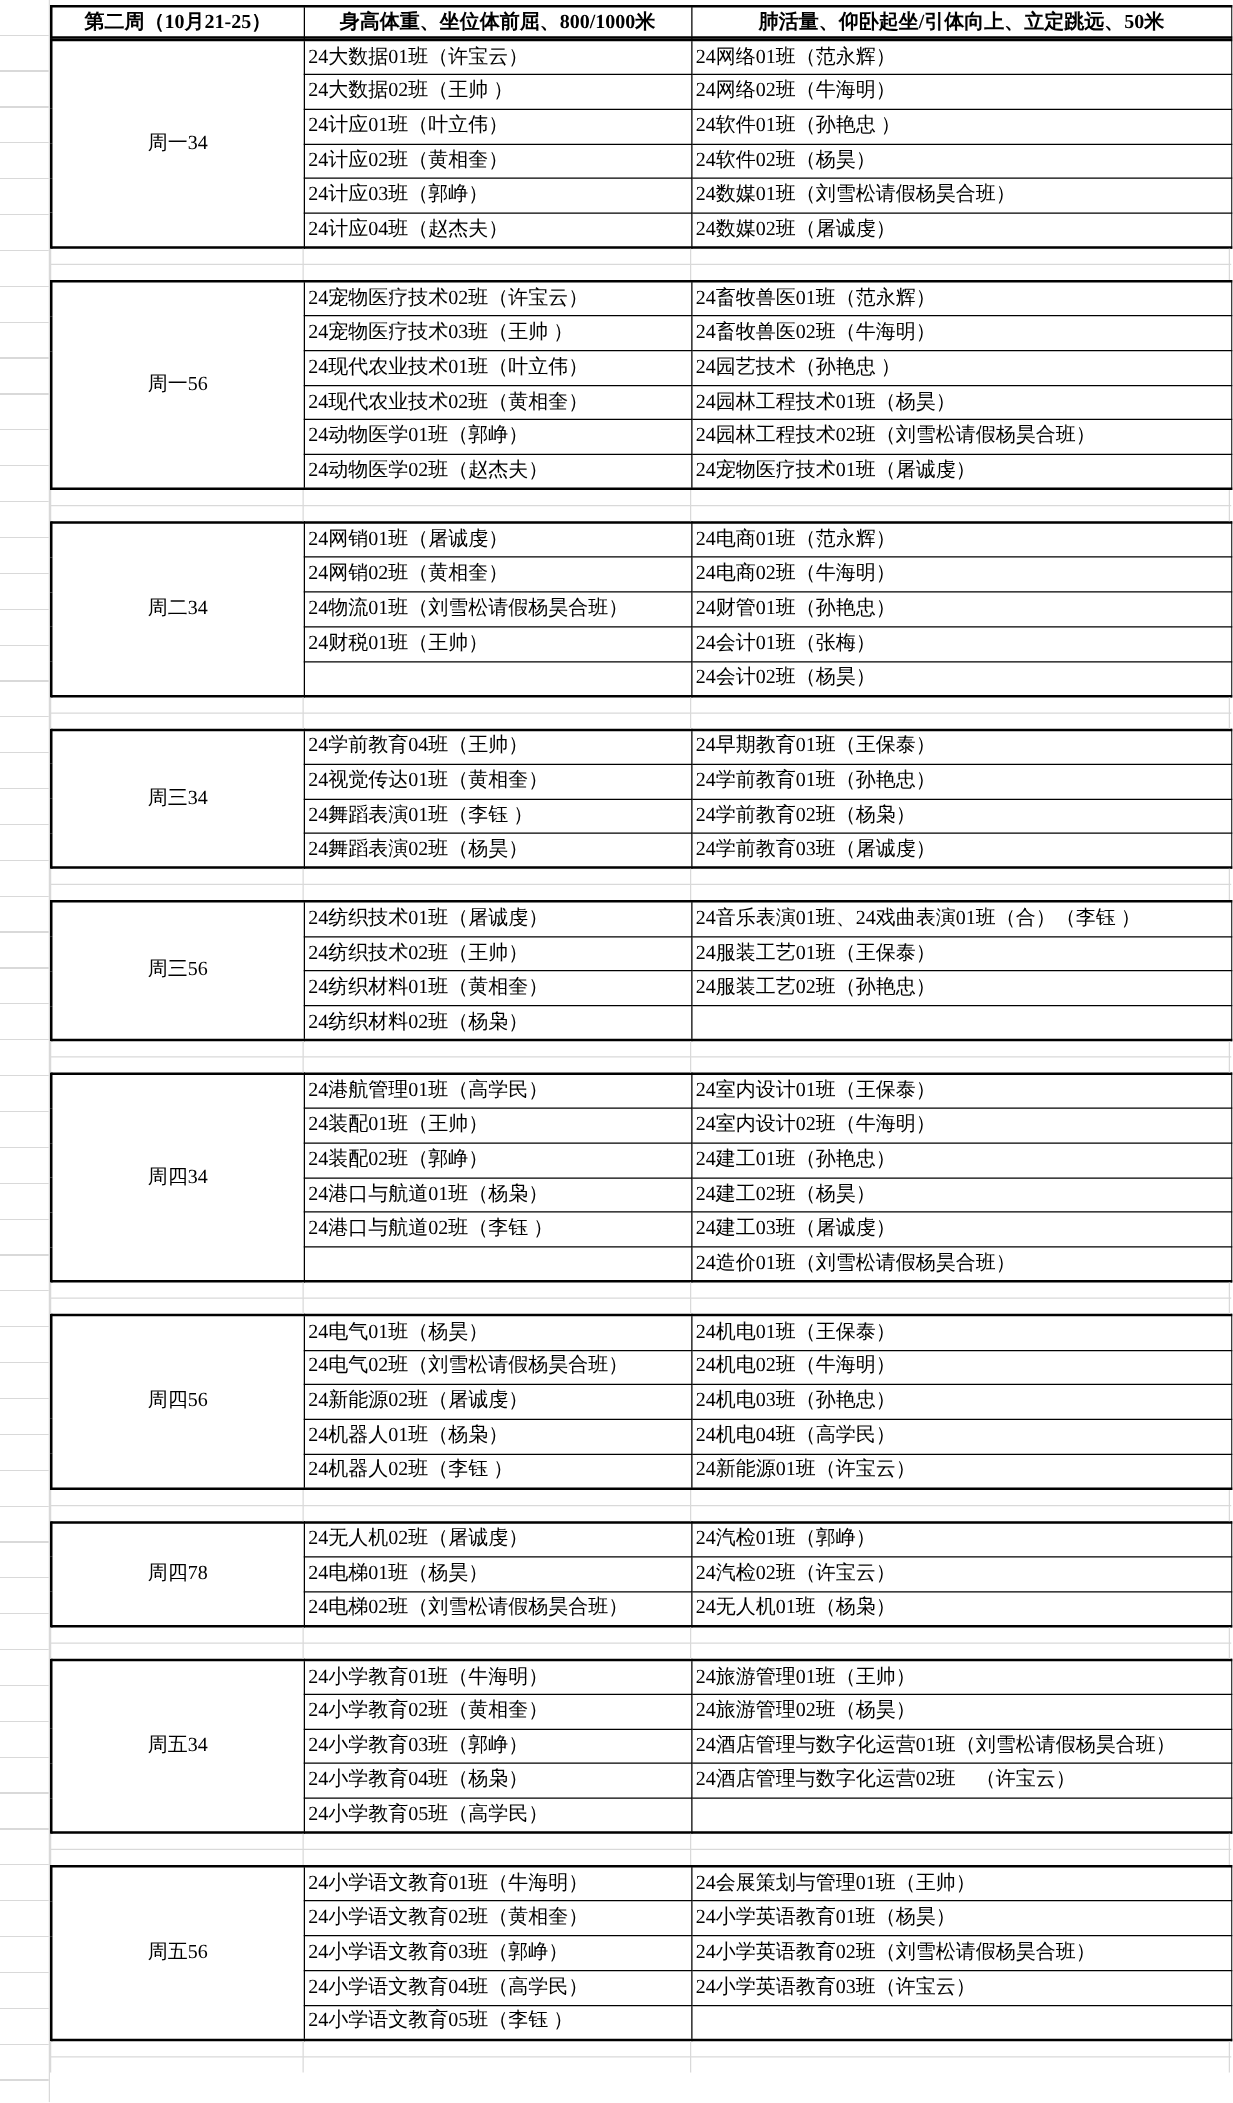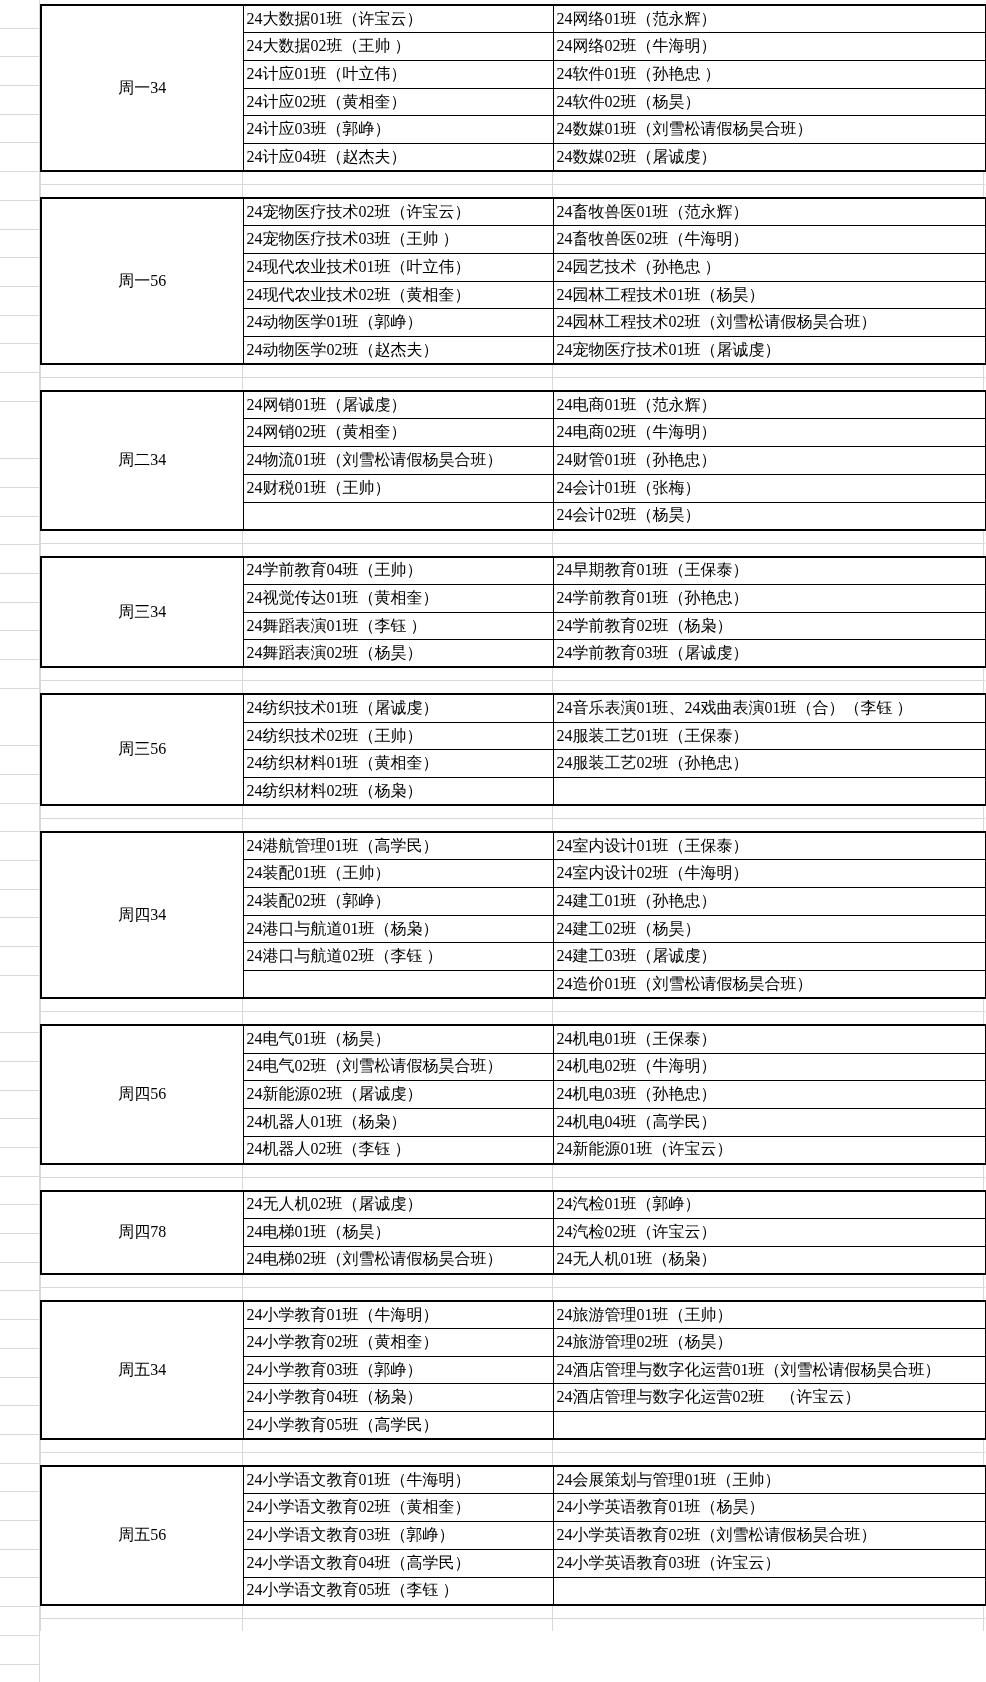--- a/index.html
+++ b/index.html
@@ -34,20 +34,29 @@
   .gap { position:relative; height:25px; }
   .gv { position:absolute; top:0; bottom:0; width:1px; background:#d9d9d9; }
   .gh { position:absolute; left:0; right:0; height:1px; top:12px; background:#d9d9d9; }
 </style>
 </head>
 <body>
 
 <div class="sheet">
   <div class="gutter"></div>
   <div class="content">
+    <table class="sec">
+      <tbody>
+        <tr>
+          <th class="w1">第二周（10月21-25）</th>
+          <th class="w2">身高体重、坐位体前屈、800/1000米</th>
+          <th class="w3">肺活量、仰卧起坐/引体向上、立定跳远、50米</th>
+        </tr>
+      </tbody>
+    </table>
     <div id="sections">
         <table class="sec">
           <tbody>
             <tr>
               <td class="day w1" rowspan="6">周一34</td>
               <td class="w2">24大数据01班（许宝云）</td>
               <td class="w3">24网络01班（范永辉）</td>
             </tr>
             <tr>
               <td class="w2">24大数据02班（王帅 ）</td>

